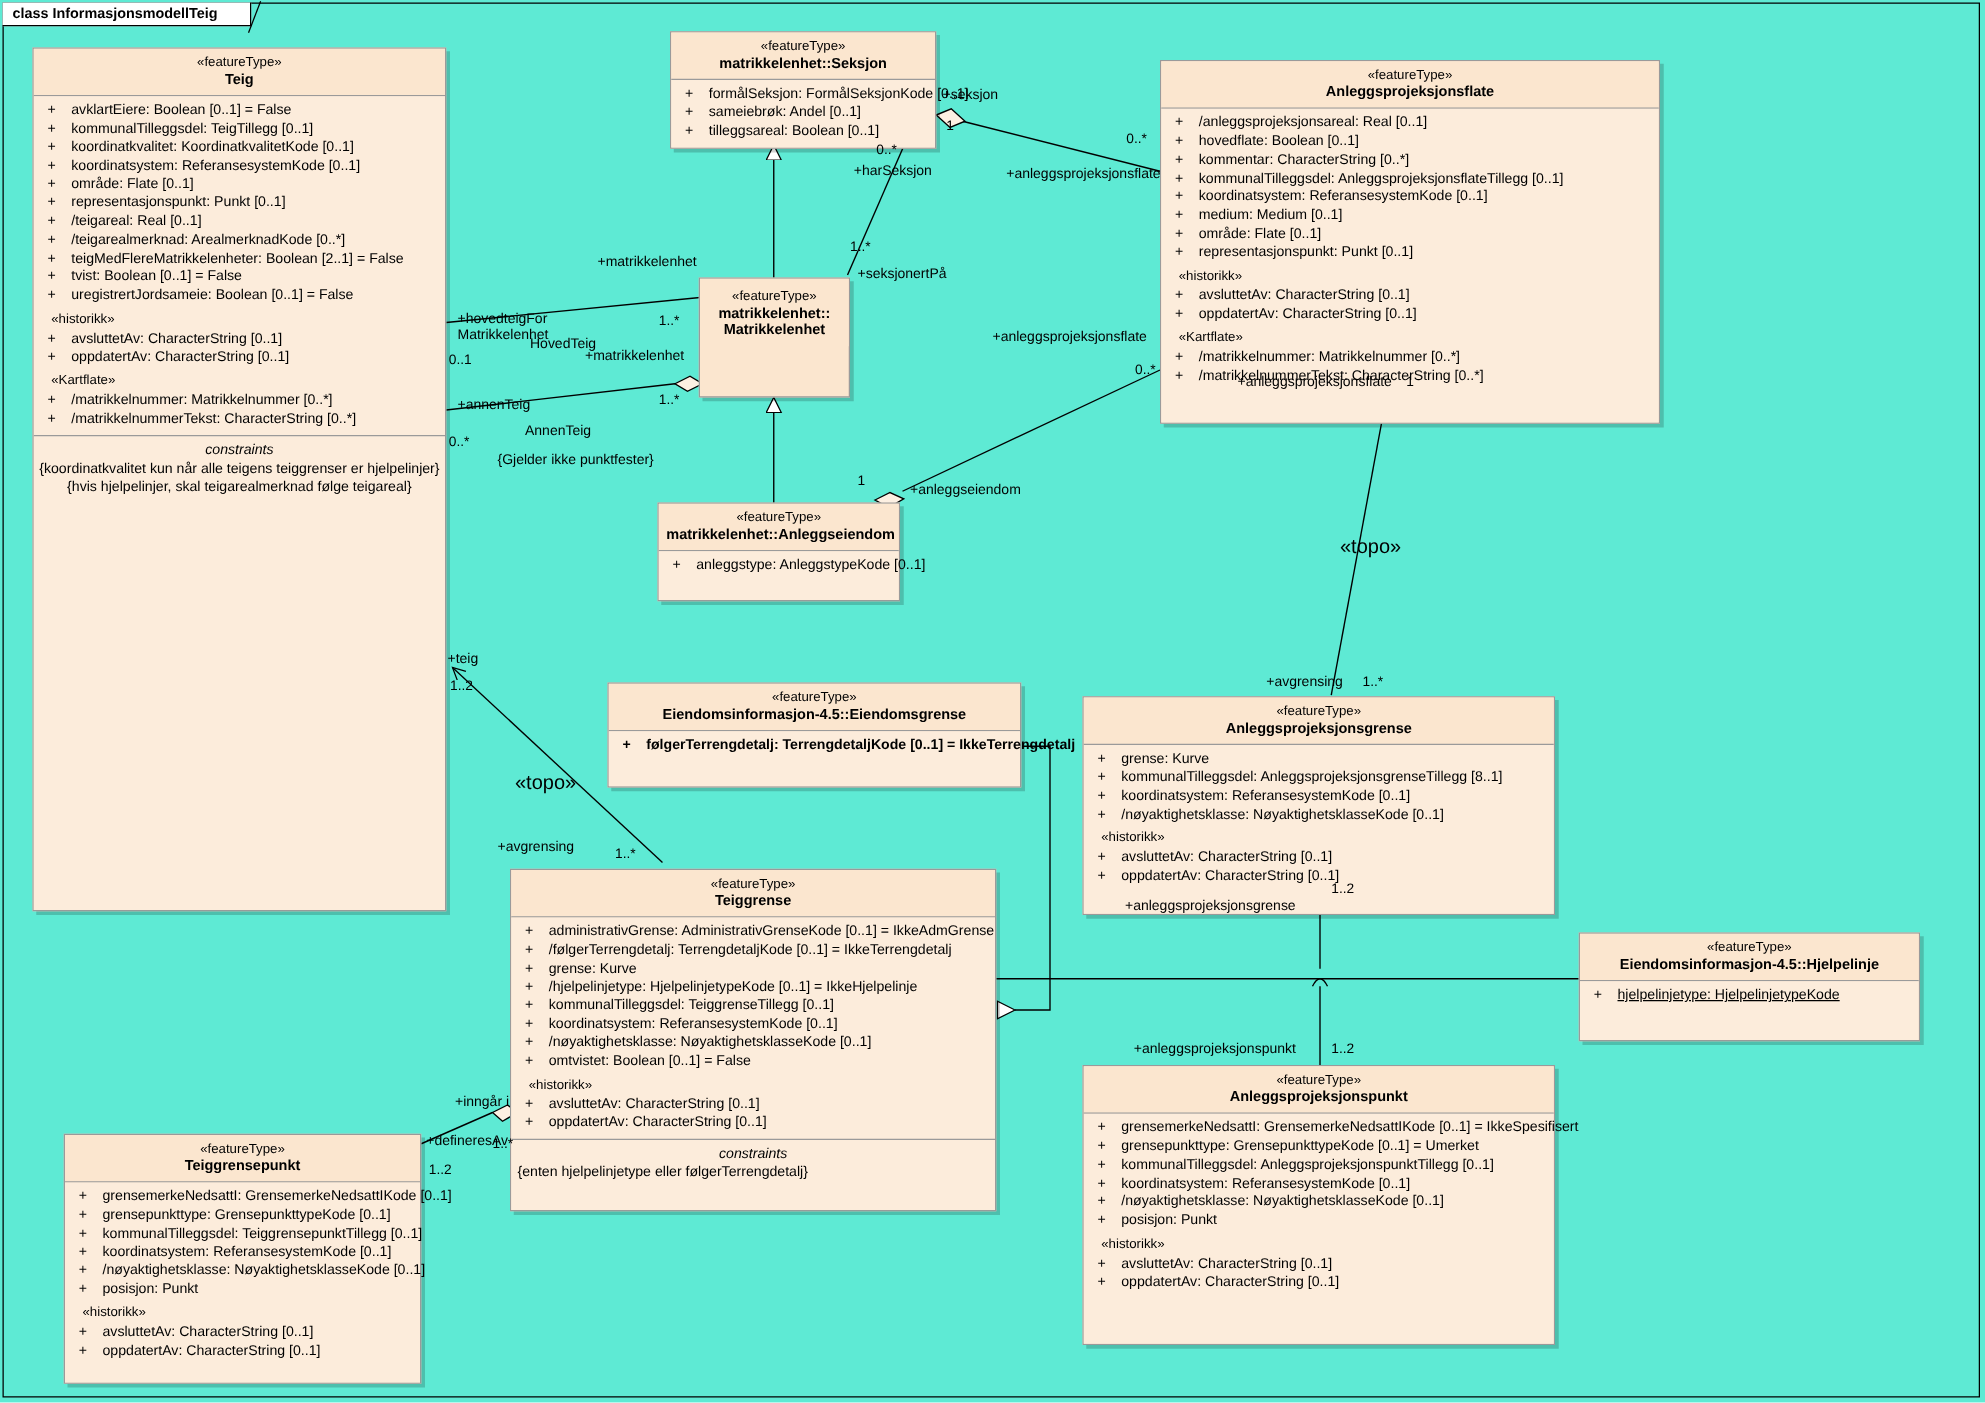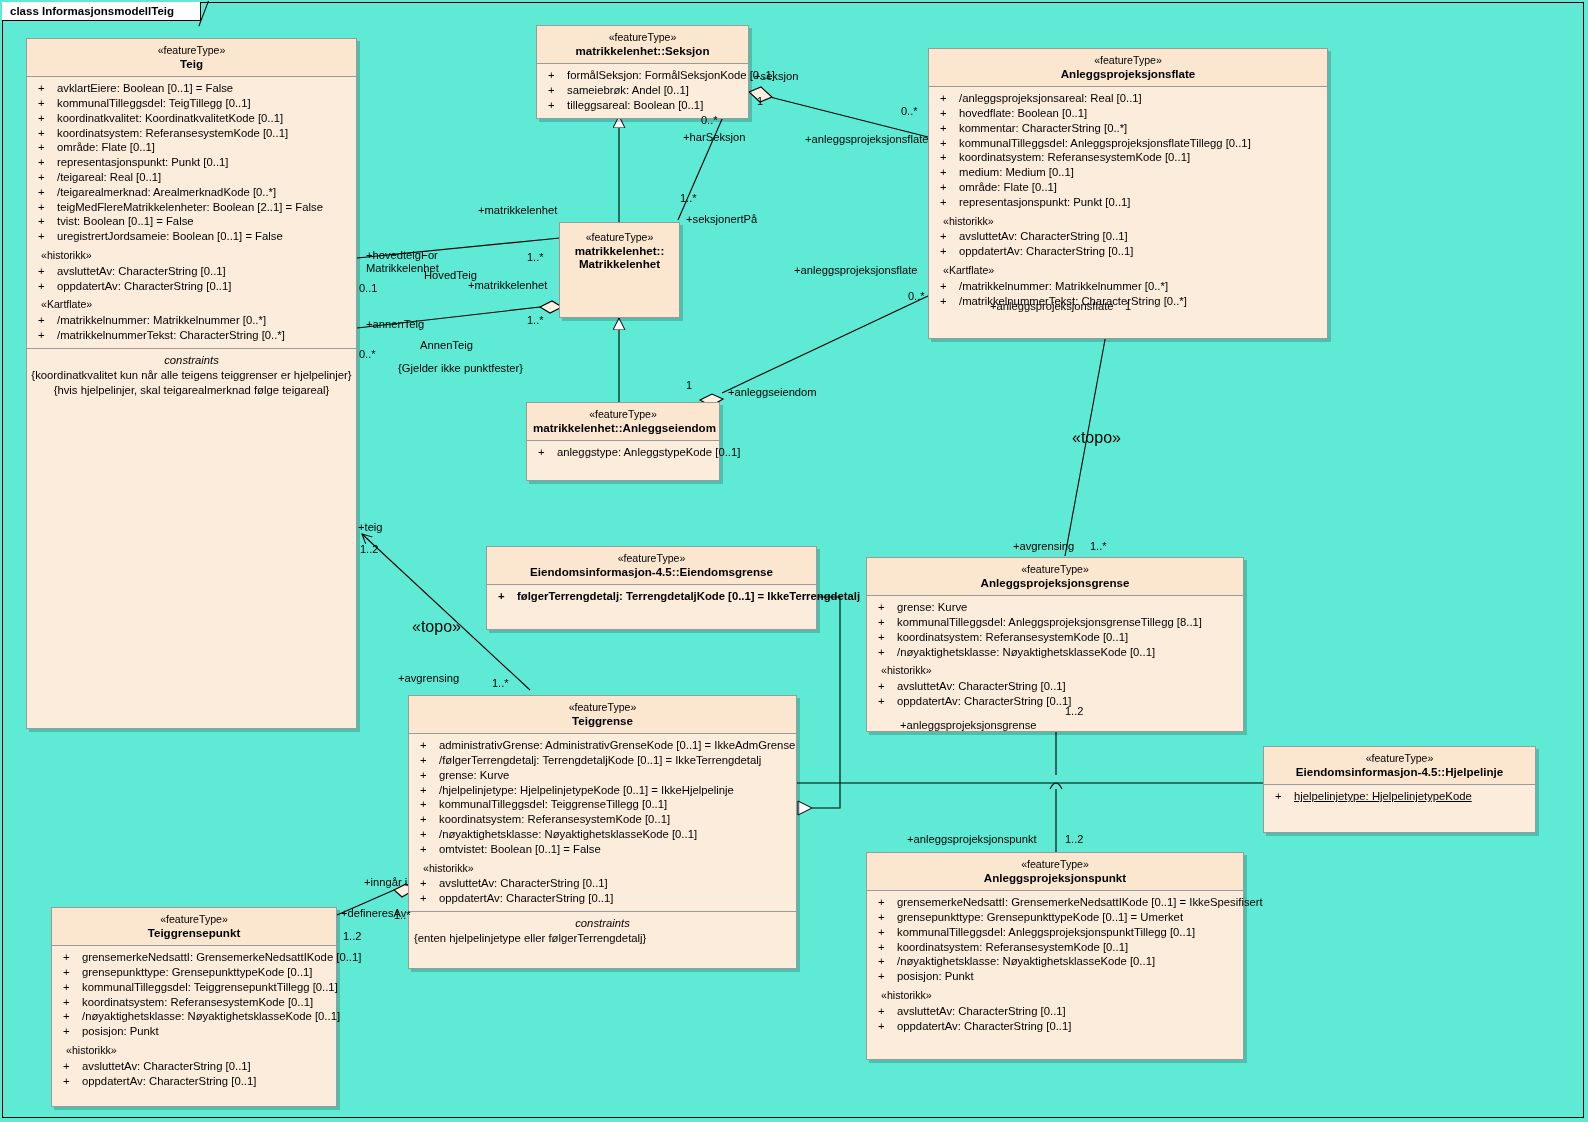--- a/index.html
+++ b/index.html
@@ -363,21 +363,21 @@
     <div class="cls-sec" style="padding-bottom:28px;text-decoration:underline;">
       <span class="attr"><span class="vis">+</span><span>hjelpelinjetype: HjelpelinjetypeKode</span></span>
     </div>
   </div>
 
   <div class="cls" style="left:866px; top:852px; width:378px;">
     <div class="cls-head">
       <div class="stereo">«featureType»</div>
       <div class="cname">Anleggsprojeksjonspunkt</div>
     </div>
-    <div class="cls-sec" style="padding-bottom:26px;">
+    <div class="cls-sec" style="padding-bottom:42px;">
       <span class="attr"><span class="vis">+</span><span>grensemerkeNedsattI: GrensemerkeNedsattIKode [0..1] = IkkeSpesifisert</span></span>
       <span class="attr"><span class="vis">+</span><span>grensepunkttype: GrensepunkttypeKode [0..1] = Umerket</span></span>
       <span class="attr"><span class="vis">+</span><span>kommunalTilleggsdel: AnleggsprojeksjonspunktTillegg [0..1]</span></span>
       <span class="attr"><span class="vis">+</span><span>koordinatsystem: ReferansesystemKode [0..1]</span></span>
       <span class="attr"><span class="vis">+</span><span>/nøyaktighetsklasse: NøyaktighetsklasseKode [0..1]</span></span>
       <span class="attr"><span class="vis">+</span><span>posisjon: Punkt</span></span>
       <span class="grp">«historikk»</span>
       <span class="attr"><span class="vis">+</span><span>avsluttetAv: CharacterString [0..1]</span></span>
       <span class="attr"><span class="vis">+</span><span>oppdatertAv: CharacterString [0..1]</span></span>
     </div>

